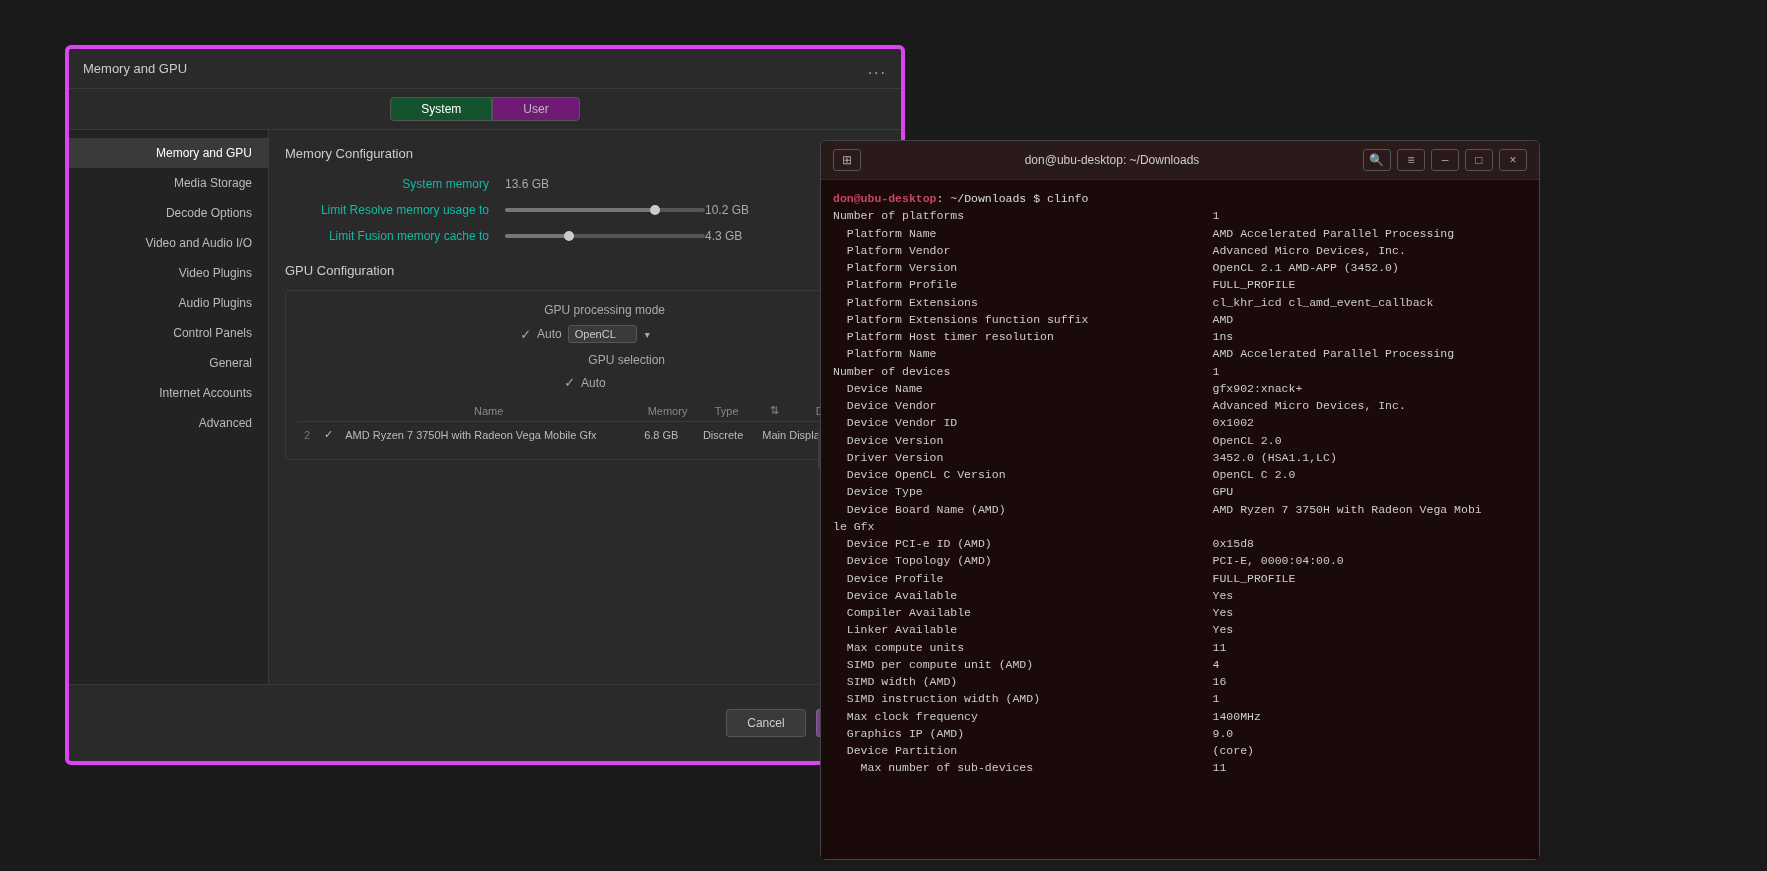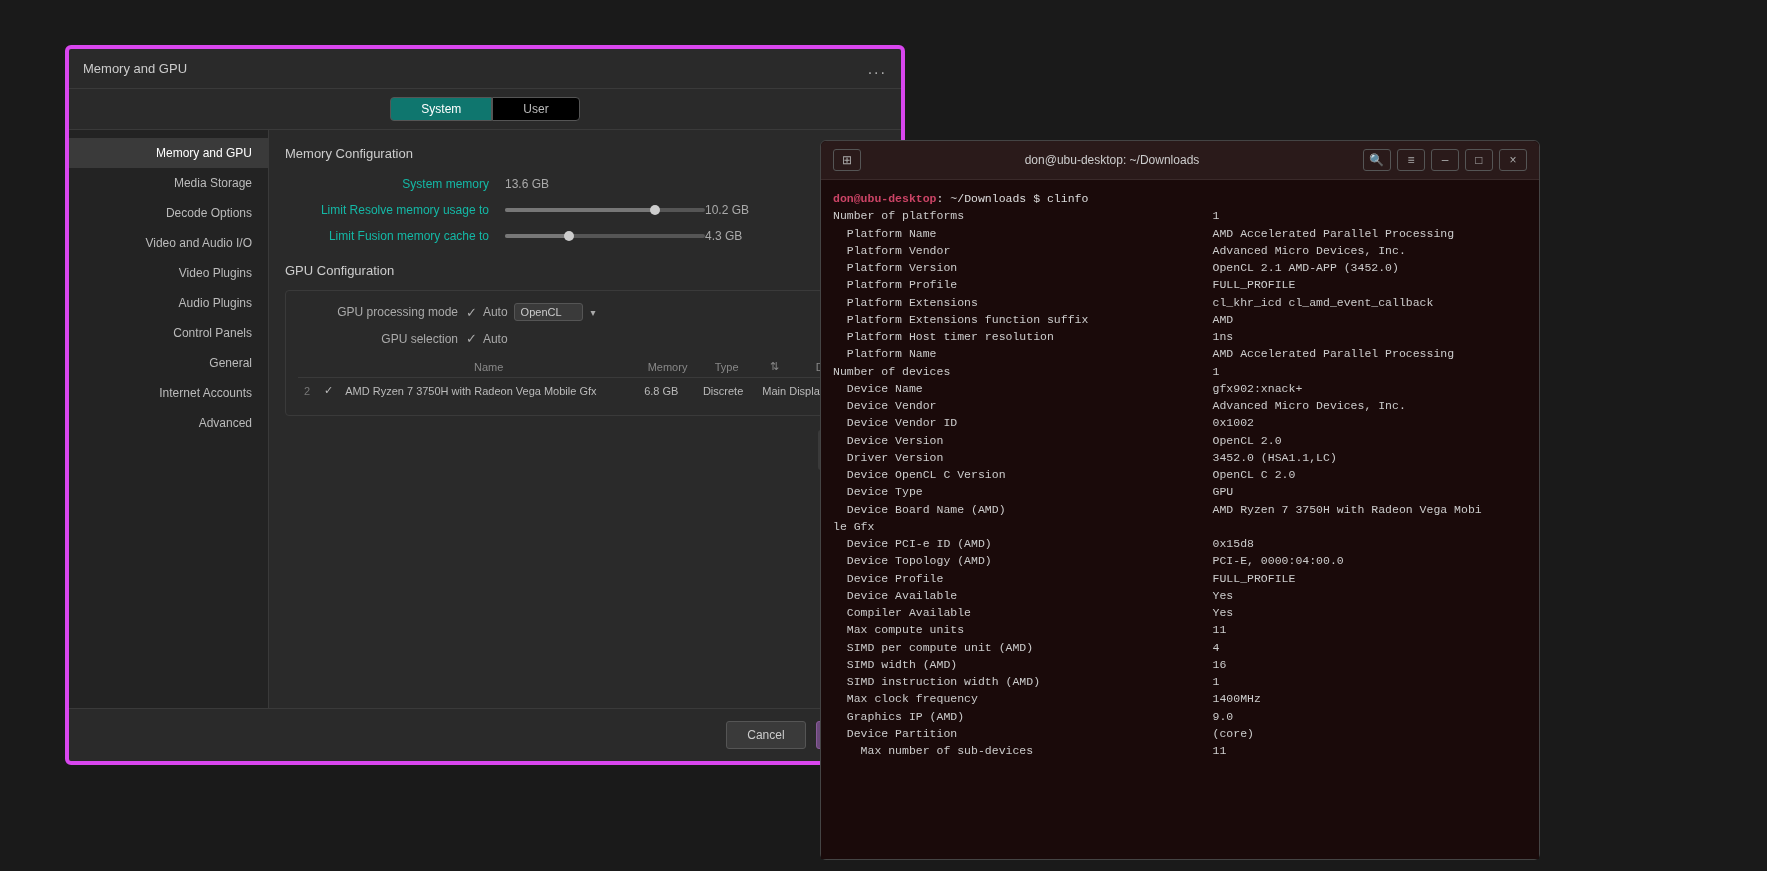--- a/index.html
+++ b/index.html
@@ -58,27 +58,27 @@
       padding: 8px 0;
       background: #2a2a2a;
       border-bottom: 1px solid #3a3a3a;
     }
 
     .settings-tab {
       padding: 4px 30px;
       font-size: 12px;
       color: #bbb;
       cursor: pointer;
-      background: #000000;
+      background: #701a75;
       border: 1px solid #555;
     }
 
     .settings-tab:first-child { border-radius: 4px 0 0 4px; }
     .settings-tab:last-child { border-radius: 0 4px 4px 0; }
-    .settings-tab.active { background: #0f766e; color: #fff; }
+    .settings-tab.active { background: #14532d; color: #fff; }
 
     .settings-body {
       display: flex;
       flex: 1;
       overflow: hidden;
     }
 
     
     .settings-sidebar {
       width: 200px;
@@ -178,20 +178,21 @@
       border: 1px solid #3a3a3a;
       border-radius: 4px;
       padding: 12px;
     }
 
     .checkbox-row {
       display: flex;
       align-items: center;
       margin-bottom: 10px;
       gap: 8px;
+      flex-direction: column;
     }
 
     .checkbox-label {
       font-size: 12px;
       color: #aaa;
       min-width: 160px;
       text-align: right;
     }
 
     .checkbox-wrapper {
@@ -244,21 +245,21 @@
     }
 
     .gpu-table .num-col { width: 20px; color: #777; }
     .gpu-table .check-col { width: 20px; }
 
     
     .settings-footer {
       display: flex;
       justify-content: flex-end;
       gap: 10px;
-      padding: 12px 16px;
+      padding: 24px 16px;
       border-top: 1px solid #3a3a3a;
     }
 
     .btn-cancel {
       padding: 6px 20px;
       background: #3a3a3a;
       border: 1px solid #555;
       color: #ccc;
       font-size: 12px;
       border-radius: 3px;
@@ -583,20 +584,21 @@
         <div class="terminal-output">  Driver Version                                       3452.0 (HSA1.1,LC)</div>
         <div class="terminal-output">  Device OpenCL C Version                              OpenCL C 2.0</div>
         <div class="terminal-output">  Device Type                                          GPU</div>
         <div class="terminal-output">  Device Board Name (AMD)                              AMD Ryzen 7 3750H with Radeon Vega Mobi</div>
         <div class="terminal-output">le Gfx</div>
         <div class="terminal-output">  Device PCI-e ID (AMD)                                0x15d8</div>
         <div class="terminal-output">  Device Topology (AMD)                                PCI-E, 0000:04:00.0</div>
         <div class="terminal-output">  Device Profile                                       FULL_PROFILE</div>
         <div class="terminal-output">  Device Available                                     Yes</div>
         <div class="terminal-output">  Compiler Available                                   Yes</div>
+        <div class="terminal-output">  Linker Available                                     Yes</div>
         <div class="terminal-output">  Max compute units                                    11</div>
         <div class="terminal-output">  SIMD per compute unit (AMD)                          4</div>
         <div class="terminal-output">  SIMD width (AMD)                                     16</div>
         <div class="terminal-output">  SIMD instruction width (AMD)                         1</div>
         <div class="terminal-output">  Max clock frequency                                  1400MHz</div>
         <div class="terminal-output">  Graphics IP (AMD)                                    9.0</div>
         <div class="terminal-output">  Device Partition                                     (core)</div>
         <div class="terminal-output">    Max number of sub-devices                          11</div>
       </div>
   </div>

